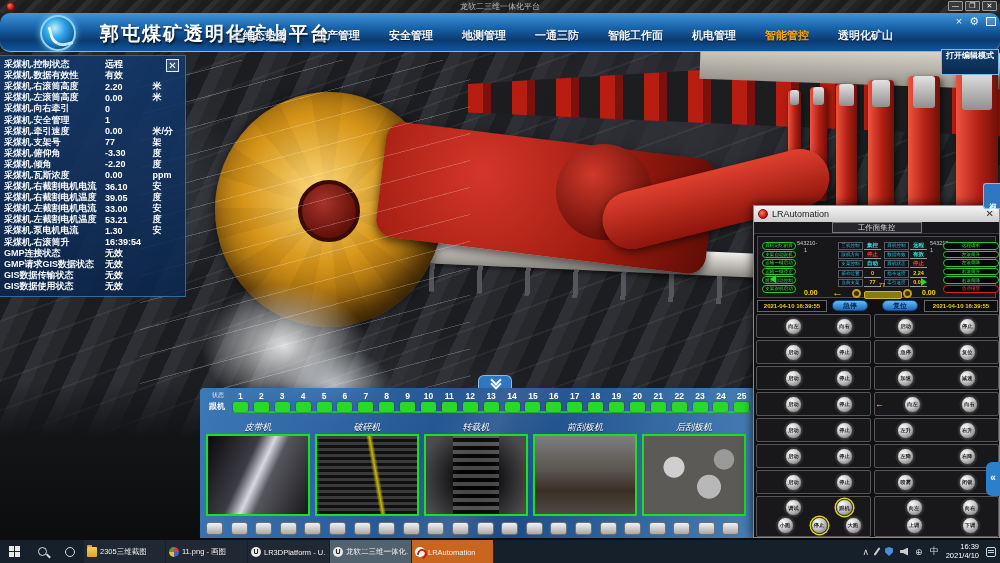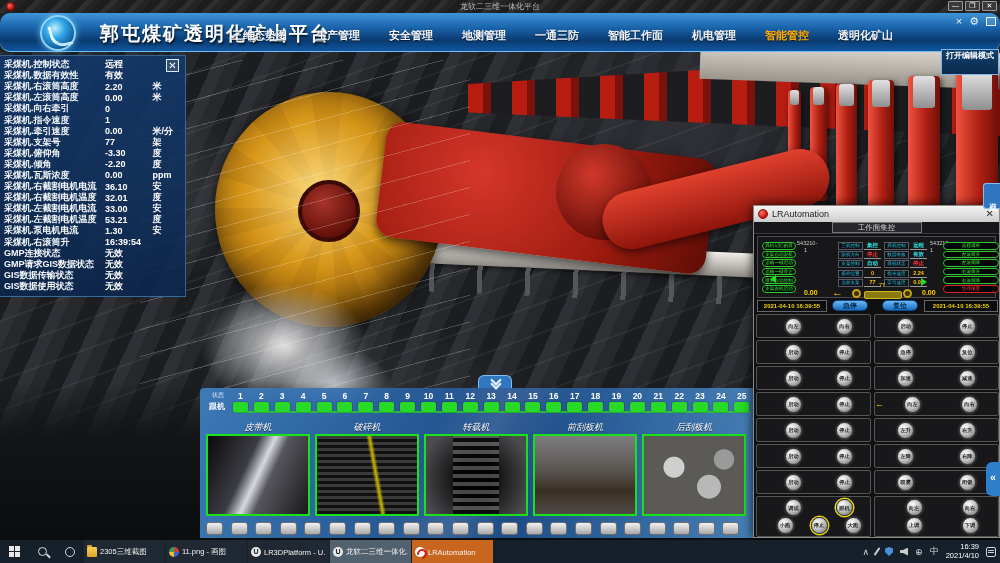--- a/index.html
+++ b/index.html
@@ -344,21 +344,21 @@
           <span class="pu">米</span>
         </div>
 
         <div class="prow">
           <span class="pl">采煤机.向右牵引</span>
           <span class="pv">0</span>
           <span class="pu"></span>
         </div>
 
         <div class="prow">
-          <span class="pl">采煤机.指令速度</span>
+          <span class="pl">采煤机.安全管理</span>
           <span class="pv">1</span>
           <span class="pu"></span>
         </div>
 
         <div class="prow">
           <span class="pl">采煤机.牵引速度</span>
           <span class="pv">0.00</span>
           <span class="pu">米/分</span>
         </div>
 
@@ -387,21 +387,21 @@
         </div>
 
         <div class="prow">
           <span class="pl">采煤机.右截割电机电流</span>
           <span class="pv">36.10</span>
           <span class="pu">安</span>
         </div>
 
         <div class="prow">
           <span class="pl">采煤机.右截割电机温度</span>
-          <span class="pv">32.01</span>
+          <span class="pv">39.05</span>
           <span class="pu">度</span>
         </div>
 
         <div class="prow">
           <span class="pl">采煤机.左截割电机电流</span>
           <span class="pv">33.00</span>
           <span class="pu">安</span>
         </div>
 
         <div class="prow">

